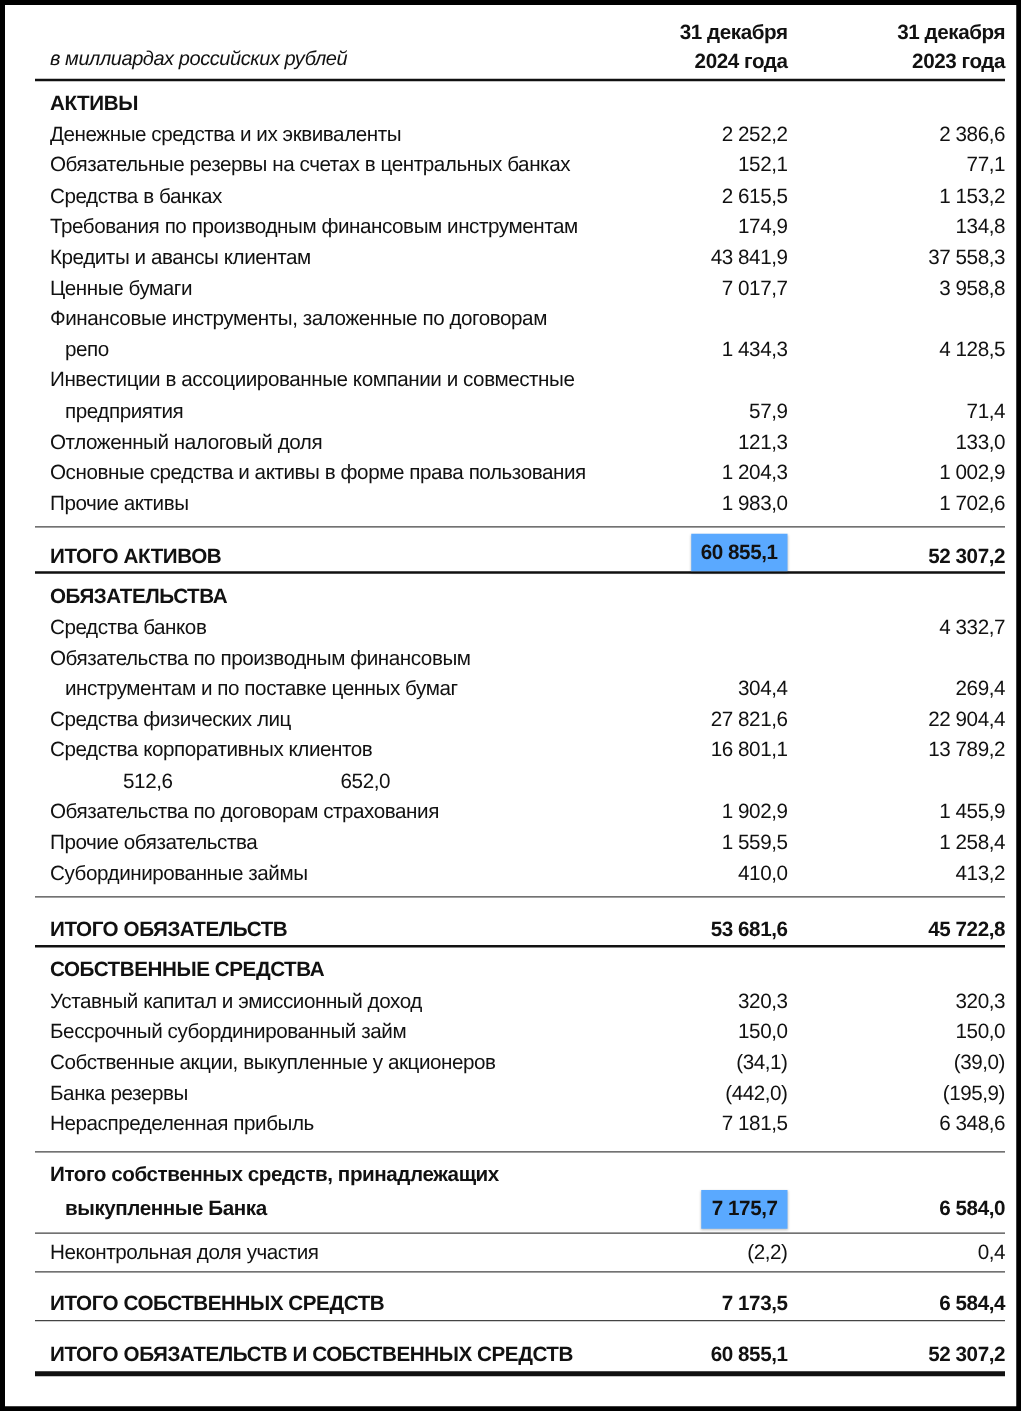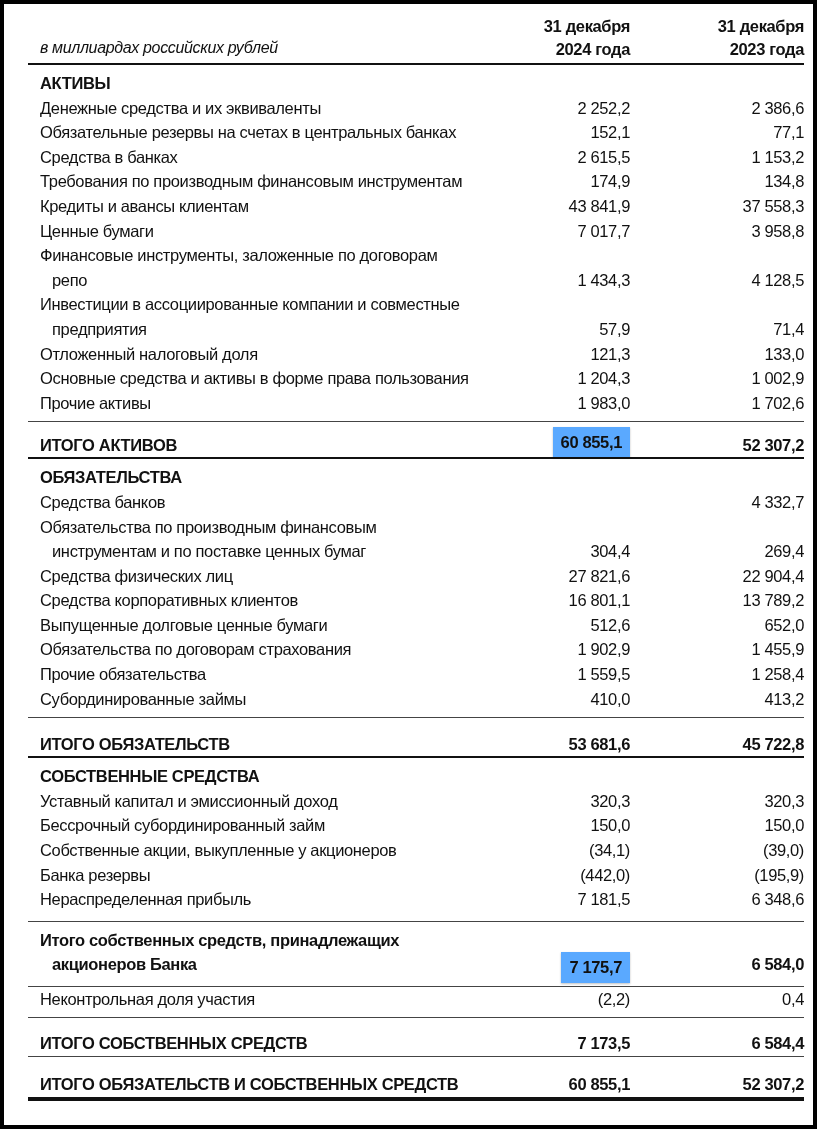--- a/index.html
+++ b/index.html
@@ -9,21 +9,21 @@
       position: relative; overflow: hidden;
     }
     .frame {
       position: absolute; left: 4px; top: 4px; width: 809px; height: 1121px;
       background: #fff;
     }
     .sheet {
       position: absolute; left: 24px; top: 0; width: 776px;
     }
     .row {
-      position: relative; display: flex; align-items: flex-start;
+      position: relative; display: flex; align-items: center;
       font-size: 16.5px; line-height: 24.6px; letter-spacing: -0.35px;
     }
     .label { flex: 1; padding-left: 12px; white-space: nowrap; }
     .label.indent { padding-left: 24px; }
     .val { width: 140px; text-align: right; white-space: nowrap; }
     .val.c1 { width: 110px; }
     .val.c2 { width: 174px; }
     .bold { font-weight: bold; }
     .header { height: 57px; align-items: flex-end; padding-bottom: 2px; }
     .header .label { font-style: italic; font-size: 16px; padding-left: 12px; }
@@ -156,21 +156,20 @@
         <div class="label">Средства физических лиц</div>
         <div class="val c1">27 821,6</div>
         <div class="val c2">22 904,4</div>
       </div>
     <div class="row">
         <div class="label">Средства корпоративных клиентов</div>
         <div class="val c1">16 801,1</div>
         <div class="val c2">13 789,2</div>
       </div>
     <div class="row">
-        <div class="label">Выпущенные долговые ценные бумаги</div>
         <div class="val c1">512,6</div>
         <div class="val c2">652,0</div>
       </div>
     <div class="row">
         <div class="label">Обязательства по договорам страхования</div>
         <div class="val c1">1 902,9</div>
         <div class="val c2">1 455,9</div>
       </div>
     <div class="row">
         <div class="label">Прочие обязательства</div>
@@ -218,21 +217,21 @@
         <div class="val c1">7 181,5</div>
         <div class="val c2">6 348,6</div>
       </div>
     <div class="rule-thin"></div>
     <div class="row bold" style="padding-top:6px">
       <div class="label">Итого собственных средств, принадлежащих</div>
         <div class="val c1"></div>
         <div class="val c2"></div>
     </div>
     <div class="row bold" style="padding-bottom:3px">
-      <div class="label indent">акционеров Банка</div>
+      <div class="label indent">выкупленные Банка</div>
       <div class="val c1"><span class="hl">7 175,7</span></div>
       <div class="val c2">6 584,0</div>
     </div>
     <div class="rule-thin"></div>
     <div class="row" style="height:30px;">
       <div class="label">Неконтрольная доля участия</div>
       <div class="val c1">(2,2)</div>
       <div class="val c2">0,4</div>
     </div>
     <div class="rule-thin"></div>

